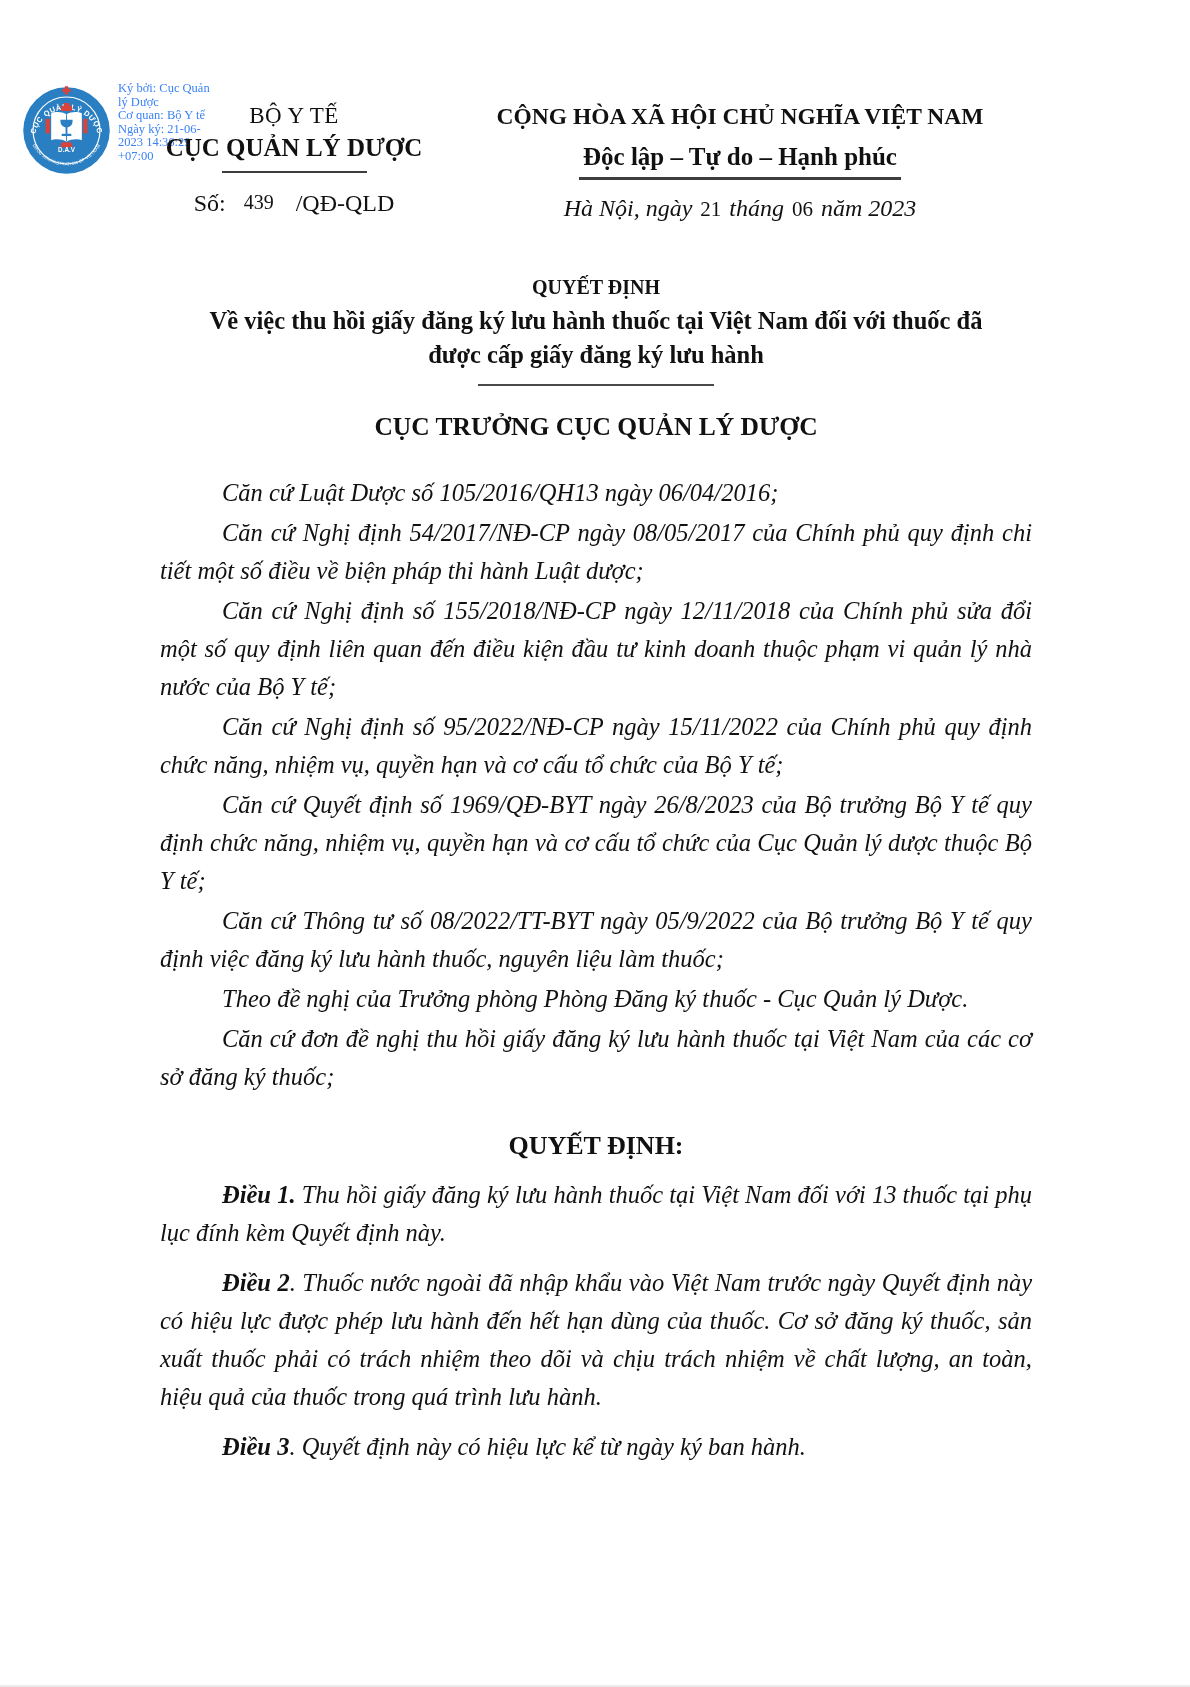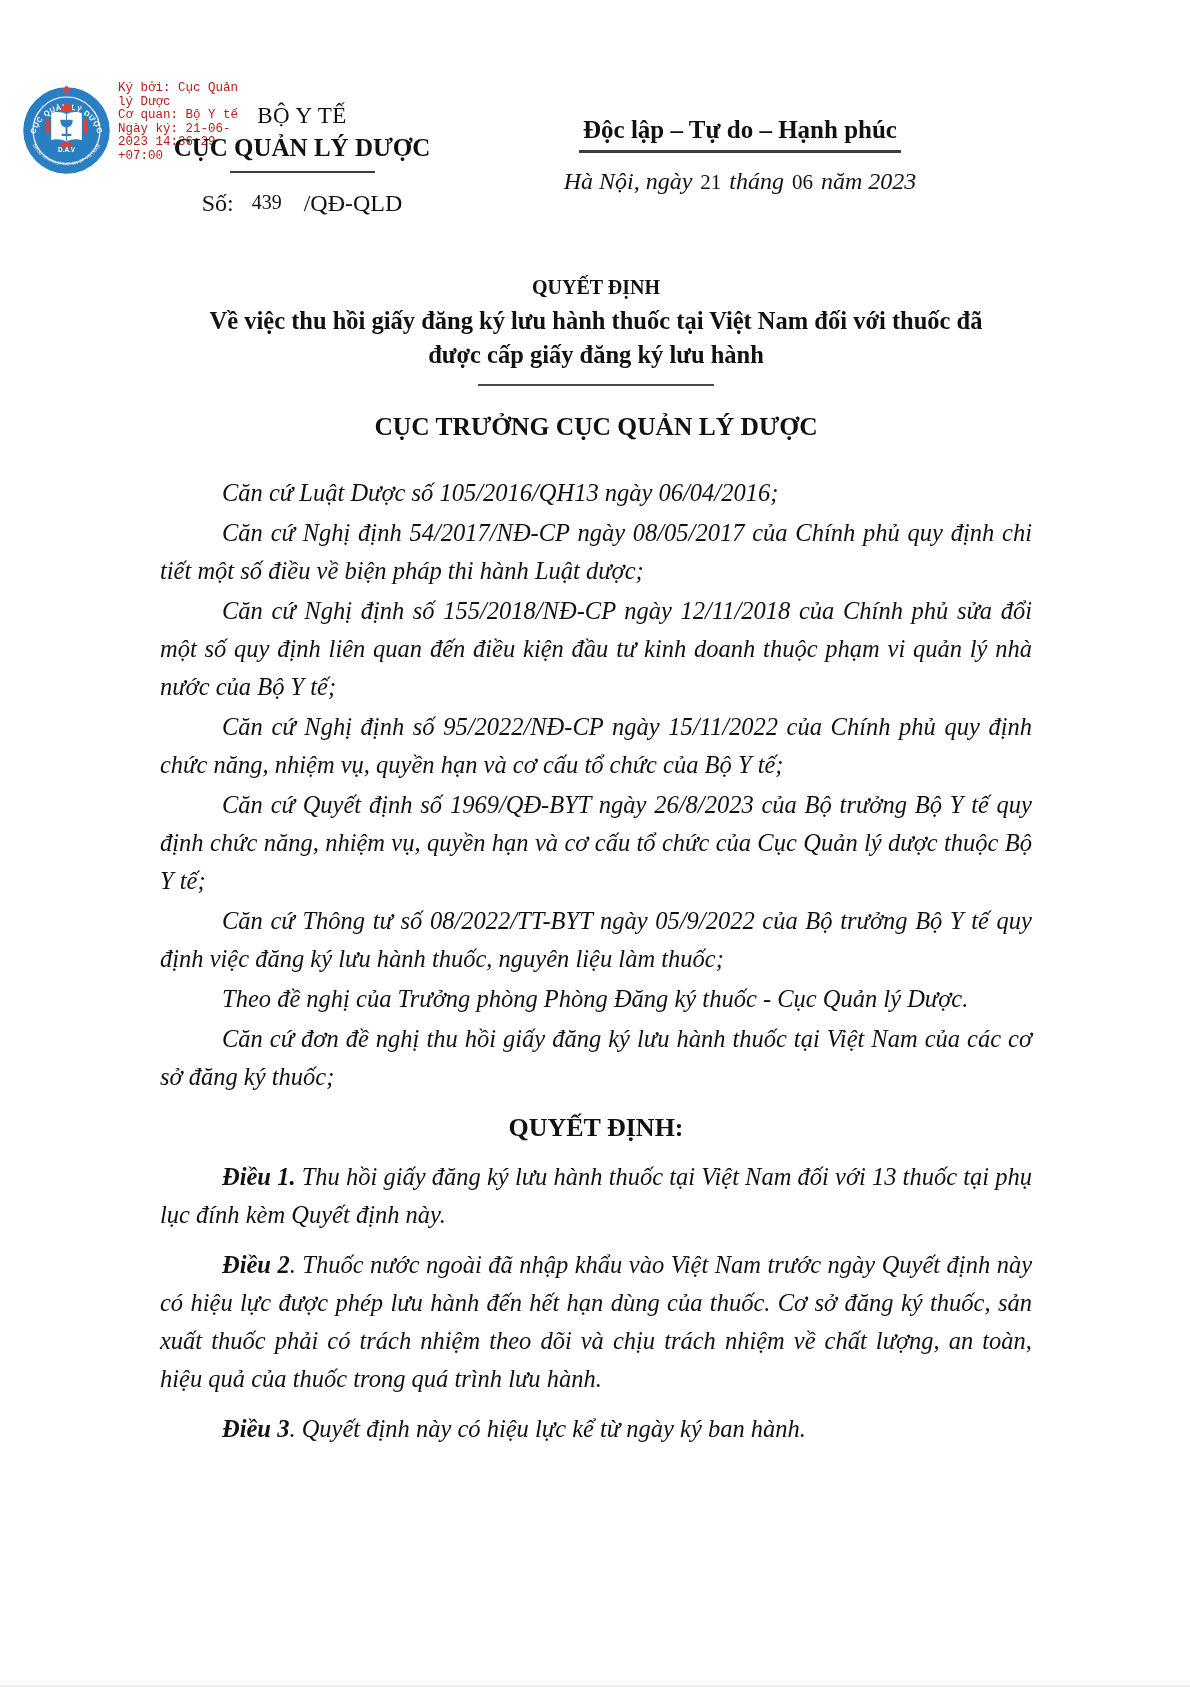--- a/index.html
+++ b/index.html
@@ -6,23 +6,23 @@
   html,body { background:#ffffff; }
   body { font-family:"Liberation Serif","DejaVu Serif",serif; color:#111; }
   .page {
     position:relative; width:1190px; height:1687px; background:#fff;
     overflow:hidden; border-bottom:2px solid #ececec;
   }
   
   .seal { position:absolute; left:20px; top:84px; width:93px; height:93px; }
   .sig-stamp {
     position:absolute; left:118px; top:82px; width:125px;
-    font-size:12.5px; line-height:13.5px; color:#b91c1c;font-family:Liberation Mono, monospace;
+    font-size:12.5px; line-height:13.5px; color:#3b82f6;
   }
-  .hdr-left { position:absolute; left:152px; top:103px; width:300px; text-align:center; }
+  .hdr-left { position:absolute; left:144px; top:103px; width:300px; text-align:center; }
   .hdr-right { position:absolute; left:480px; top:103px; width:520px; text-align:center; }
   .ministry { font-size:23px; letter-spacing:.5px; white-space:nowrap; }
   .agency { font-size:25px; font-weight:bold; margin-top:5px; white-space:nowrap; }
   .rule-left { width:145px; height:2px; background:#3d3d3d; margin:9px auto 0 auto; }
   .doc-number { margin-top:17px; font-size:24px; white-space:nowrap; }
   .doc-number .num { font-size:20px; margin:8px 22px 0 18px; position:relative; top:-2px; }
   .national { font-size:23.5px; font-weight:bold; white-space:nowrap; }
   .motto { font-size:25px; font-weight:bold; margin-top:13px; white-space:nowrap; }
   .rule-right { width:322px; height:2.5px; background:#3d3d3d; margin:6px auto 0 auto; }
   .dateline { margin-top:15px; font-size:24px; font-style:italic; white-space:nowrap; }
@@ -31,21 +31,21 @@
   .content { position:absolute; top:270px; left:160px; width:872px; }
   .doc-type { text-align:center; font-size:20px; font-weight:bold; line-height:34px; }
   .subject { text-align:center; font-size:24.5px; font-weight:bold; line-height:34px; }
   .subject-rule { width:236px; height:2px; background:#4a4a4a; margin:12px auto 0 auto; }
   .authority { text-align:center; font-size:25.5px; font-weight:bold; margin-top:24px; line-height:34px; }
   .recitals { margin-top:30px; }
   .recitals p {
     font-style:italic; font-size:24.5px; line-height:38px;
     text-align:justify; text-indent:62px; margin-bottom:2px;
   }
-  .decision-heading { text-align:center; font-size:26px; font-weight:bold; margin-top:14px; line-height:36px; }
+  .decision-heading { text-align:center; font-size:26px; font-weight:bold; margin-top:32px; line-height:36px; }
   .articles { margin-top:12px;font-style:italic; }
   .articles p {
     font-size:24.5px; line-height:38px; text-align:justify;
     text-indent:62px; margin-bottom:12px;
   }
   .b { font-weight:bold; }
 </style>
 </head>
 <body>
 
@@ -94,20 +94,21 @@
   <div class="hdr-left">
     <div class="ministry">BỘ Y TẾ</div>
     <div class="agency">CỤC QUẢN LÝ DƯỢC</div>
     <div class="rule-left"></div>
     <div class="doc-number">
       <span>Số:</span><span class="num">439</span><span>/QĐ-QLD</span>
     </div>
   </div>
 
   <div class="hdr-right">
+    <div class="national">CỘNG HÒA XÃ HỘI CHỦ NGHĨA VIỆT NAM</div>
     <div class="motto">Độc lập – Tự do – Hạnh phúc</div>
     <div class="rule-right"></div>
     <div class="dateline">
       <span>Hà Nội, ngày</span><span class="filled">21</span><span>tháng</span><span class="filled">06</span><span>năm 2023</span>
     </div>
   </div>
 
   <div class="content">
     <div class="doc-type">QUYẾT ĐỊNH</div>
     <div class="subject">Về việc thu hồi giấy đăng ký lưu hành thuốc tại Việt Nam đối với thuốc đã</div>

